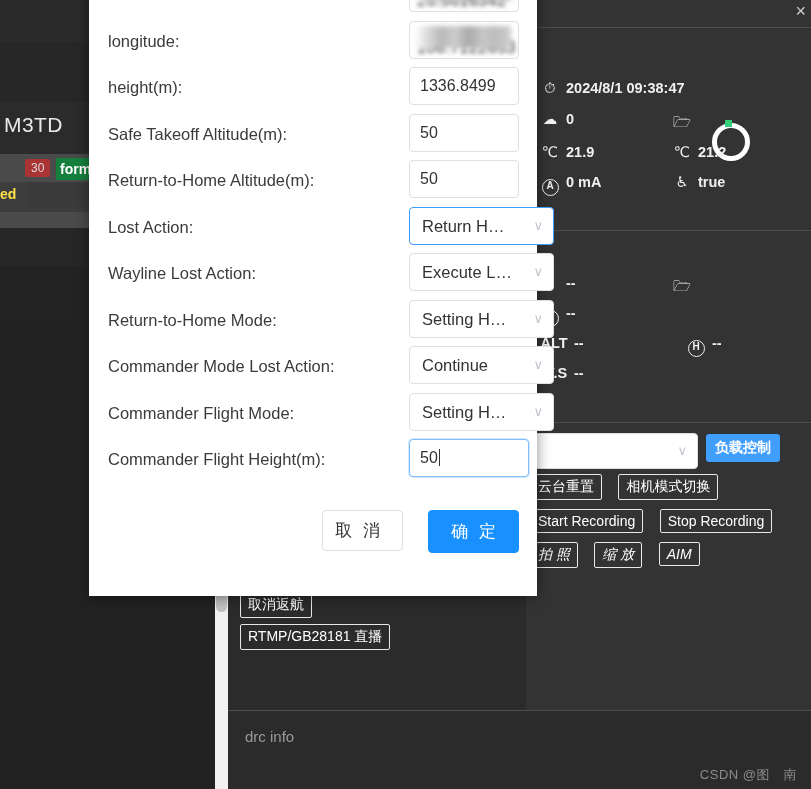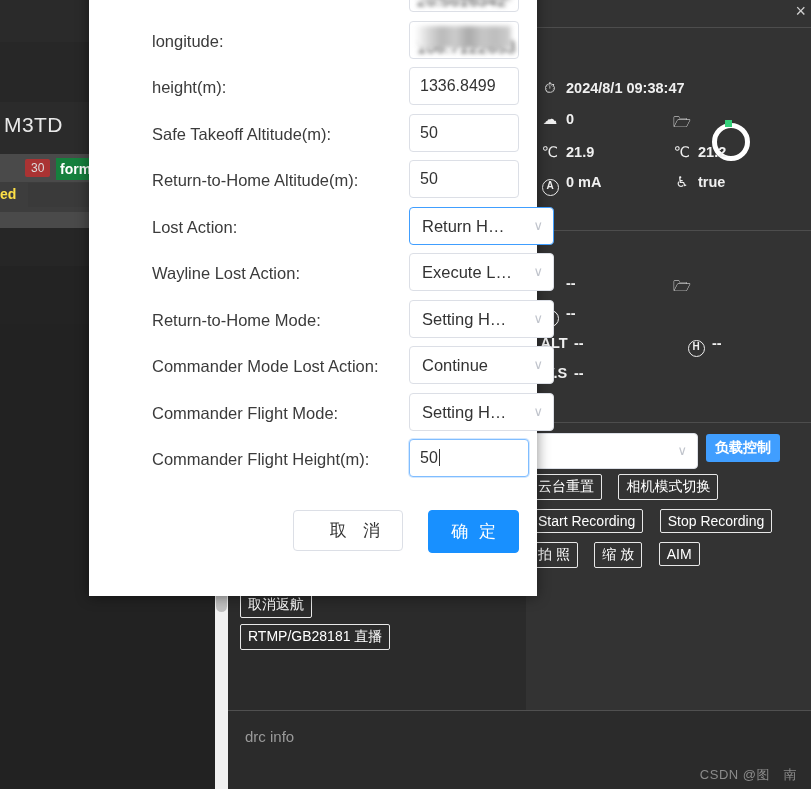--- a/index.html
+++ b/index.html
@@ -141,21 +141,20 @@
     background:#ffffff;box-shadow:0 1px 14px rgba(0,0,0,.45);
     border-radius:3px;
   }
   .modal-body{position:absolute;left:0;top:0;width:448px;height:590px;}
   .form-row{
     position:relative;height:46.5px;
   }
   .form-label{
     position:absolute;left:19px;top:13px;color:#3b3b3b;font-size:16.5px;
     white-space:nowrap;
-    margin-left:44px;
   }
   .form-ctl{position:absolute;left:320px;top:2px;width:110px;}
   .txt-input{
     box-sizing:border-box;width:110px;height:38px;
     border:1px solid #dcdfe6;border-radius:4px;background:#fff;
     color:#333;font-size:16px;padding:0 10px;line-height:36px;
     overflow:hidden;white-space:nowrap;
   }
   .txt-input.focused{border-color:#80bdff;box-shadow:0 0 0 1px rgba(128,189,255,.35);}
   .caret-bar{
@@ -186,22 +185,22 @@
   .form-ctl.wide{width:145px;}
 
   .modal-footer{
     position:absolute;left:0;bottom:36px;width:448px;height:58px;
   }
   .btn{
     position:absolute;font-size:17px;border-radius:4px;cursor:default;
     letter-spacing:3px;
   }
   .btn-cancel{
-    right:134px;top:8px;padding:8px 19px 8px 36px;
-    background:#fff;border:1px solid #dcdfe6;color:#333;font-family:Liberation Mono, monospace;
+    right:134px;top:8px;padding:8px 19px 8px 12px;
+    background:#fff;border:1px solid #dcdfe6;color:#333;
   }
   .btn-ok{
     right:18px;top:8px;padding:9px 19px 9px 22px;
     background:#1890ff;border:1px solid #1890ff;color:#fff;
   }
   .modal-bottom-strip{
     position:absolute;left:0;bottom:0;width:448px;height:20px;background:#fff;
   }
 </style>
 </head>
@@ -309,21 +308,21 @@
 
     <div class="rc-btns">
       <div style="padding-left:4px;">
         <span class="ghost-btn">云台重置</span>
         <span class="ghost-btn">相机模式切换</span>
       </div>
       <div style="padding-left:4px;">
         <span class="ghost-btn">Start Recording</span>
         <span class="ghost-btn">Stop Recording</span>
       </div>
-      <div style="padding-left:4px;">
+      <div style="padding-left:4px;font-style:italic;">
         <span class="ghost-btn">拍 照</span>
         <span class="ghost-btn">缩 放</span>
         <span class="ghost-btn">AIM</span>
       </div>
     </div>
   </div>
 </div>
 
 <div class="modal">
   <div class="modal-body">

